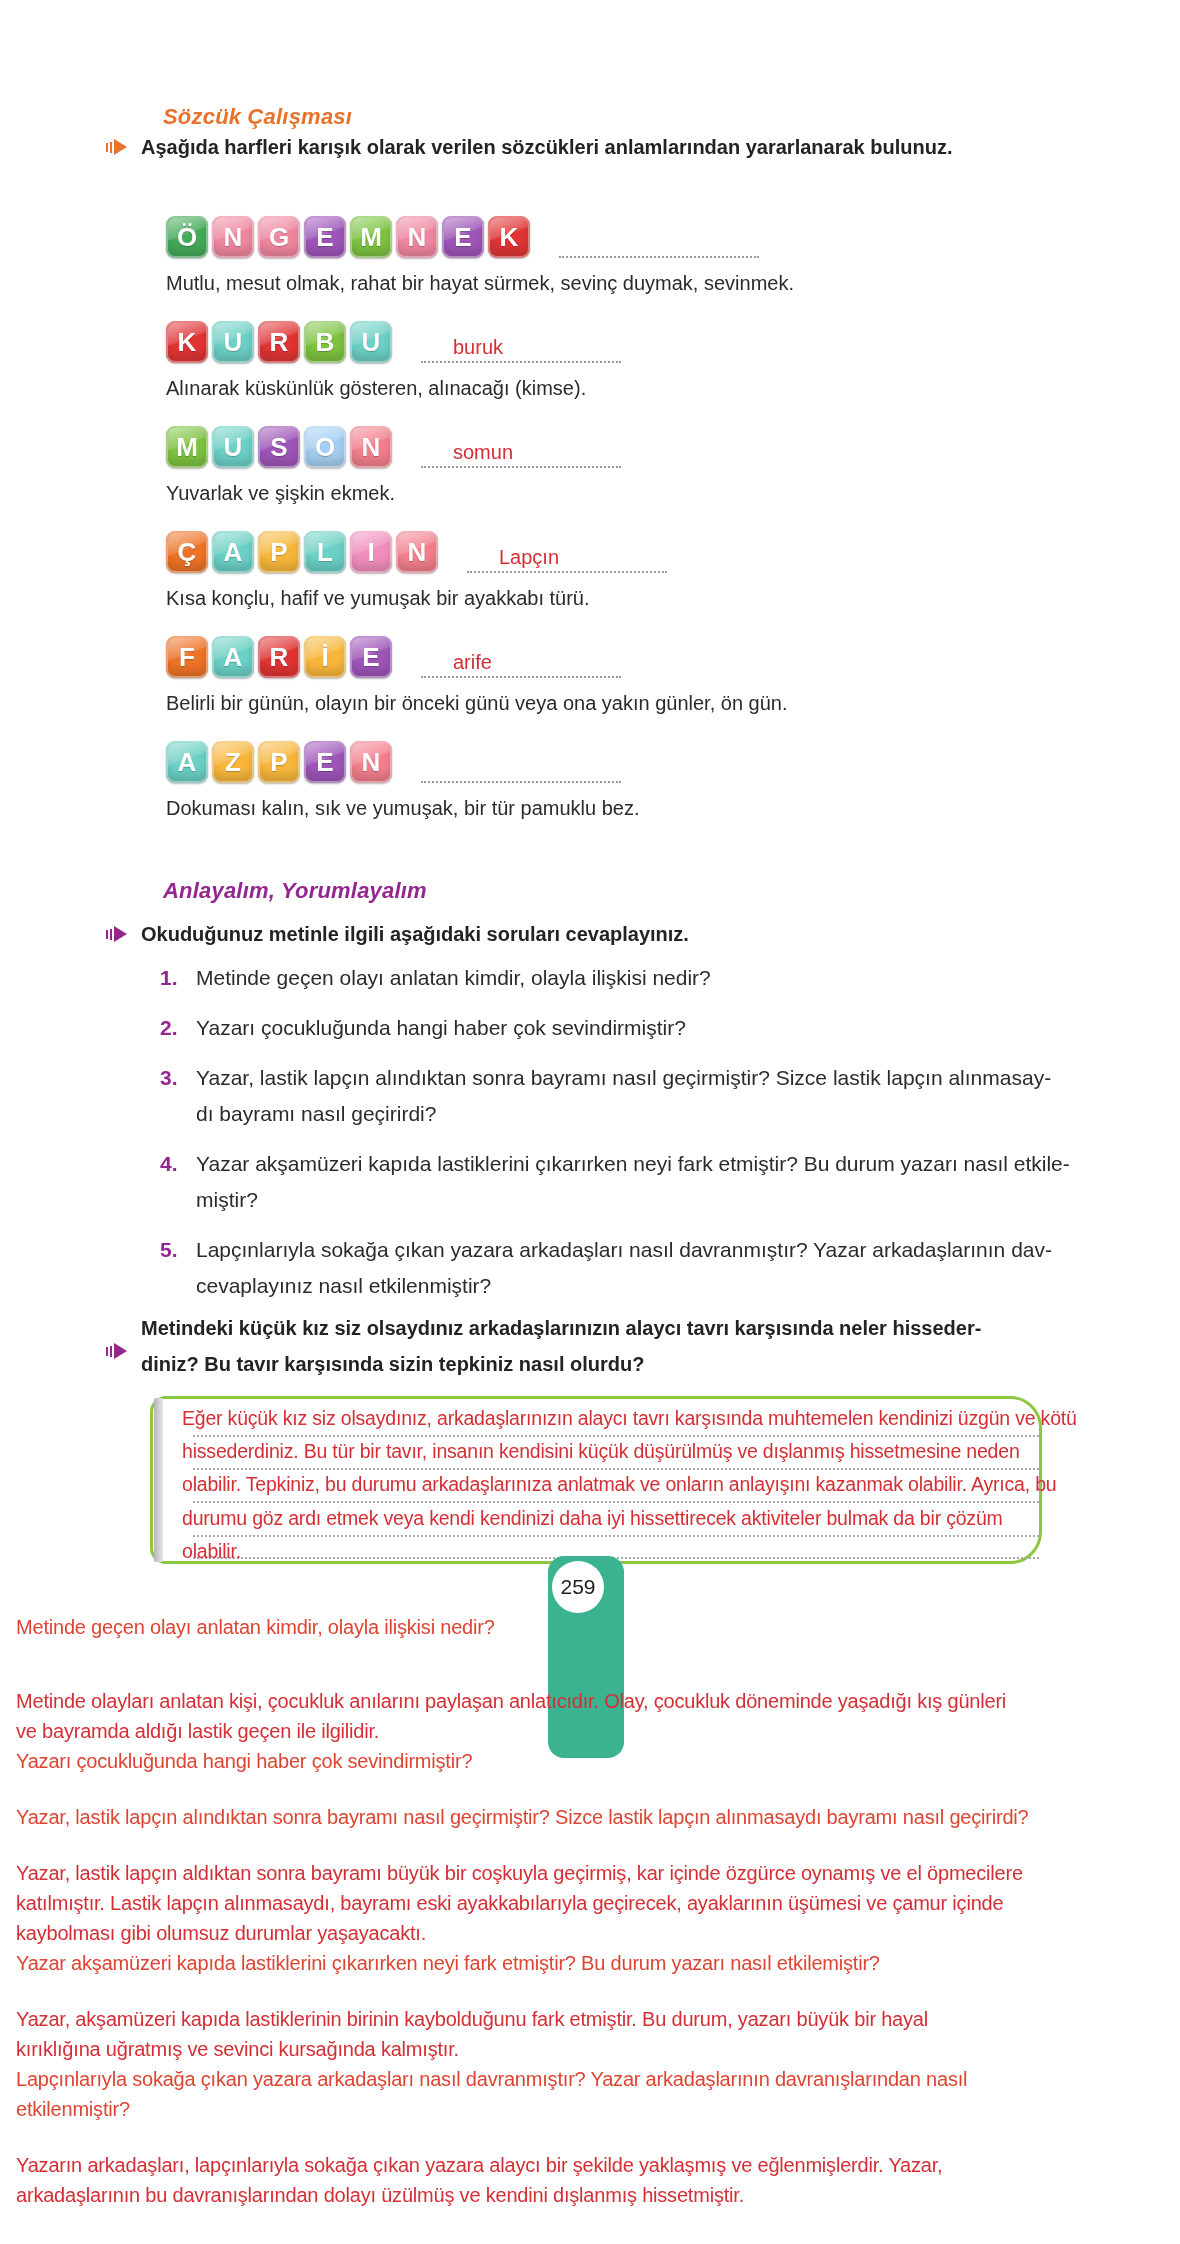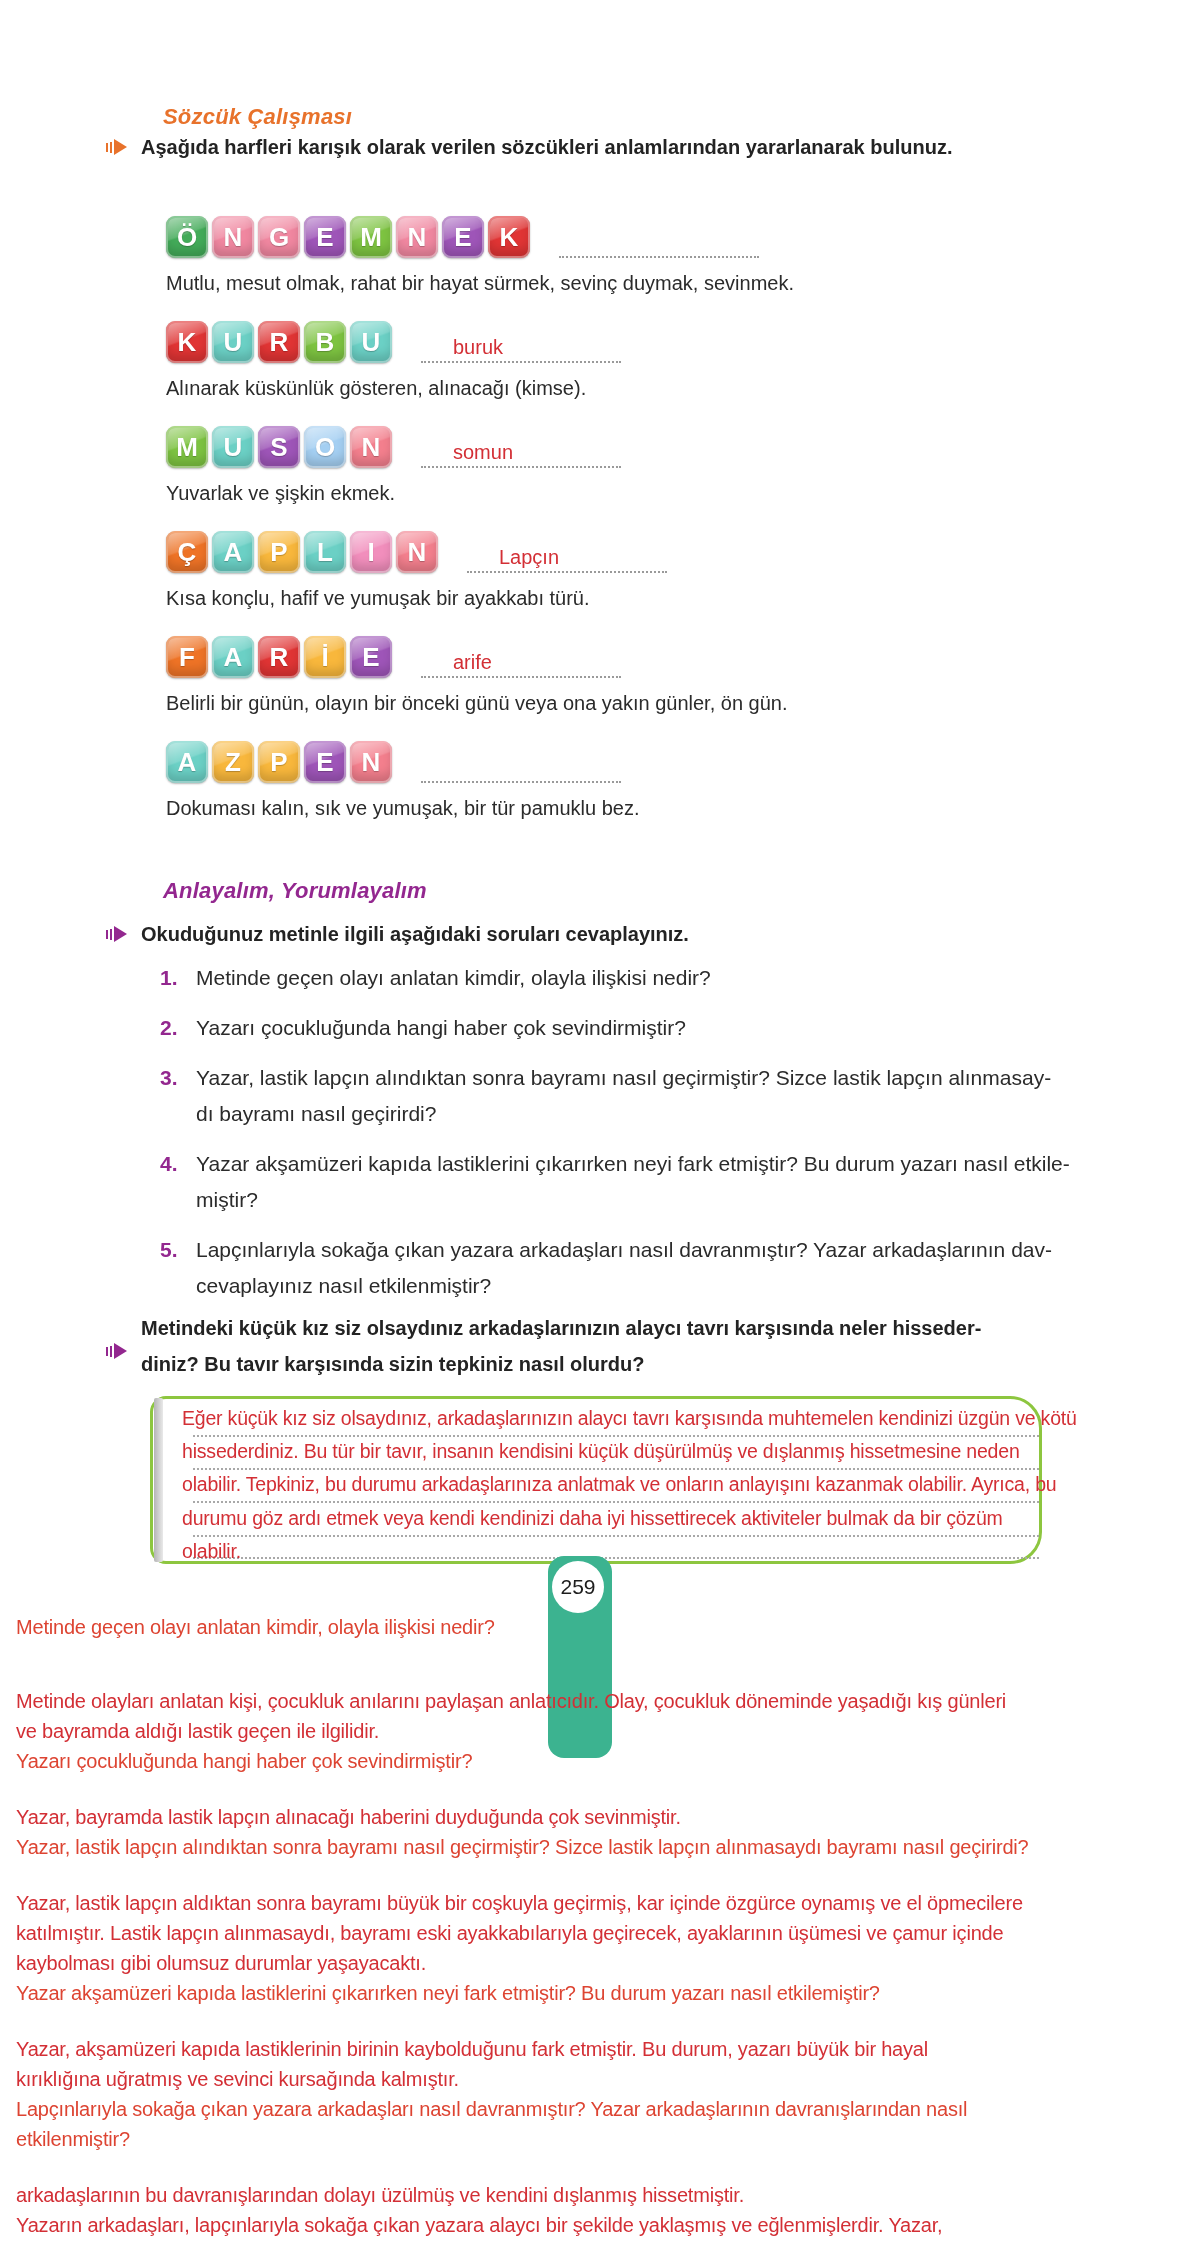--- a/index.html
+++ b/index.html
@@ -70,21 +70,21 @@
   #answer-box { position:absolute; left:150px; top:1396px; width:892px; height:168px;
     border:3px solid var(--c-box_border_green); border-radius:16px 32px 32px 16px;
     background:transparent; }
   .box-dotted { position:absolute; left:40px; width:846px; height:0; border-top:2px dotted #a8a8a8; }
   #grey-bar { position:absolute; left:154px; top:1398px; width:9px; height:164px;
     background:linear-gradient(90deg,#b5b5b5,#e9e9e9); border-radius:2px; z-index:2; }
   #box-text { position:absolute; left:182px; top:1402px; width:1000px; z-index:1; }
   #box-text > div { font-size:19.5px; letter-spacing:-0.2px; color:var(--c-answer_red);
     line-height:33.2px; white-space:nowrap; }
   
-  #page-badge { position:absolute; left:548px; top:1556px; width:64px; height:202px;
+  #page-badge { position:absolute; left:548px; top:1556px; width:76px; height:202px;
     background:var(--c-badge_teal); border-radius:16px; z-index:1; }
   #page-badge .circle { position:absolute; left:4px; top:5px; width:52px; height:52px;
     border-radius:50%; background:#ffffff; display:flex; align-items:center; justify-content:center; }
   #page-badge .circle span { font-size:21px; color:#1d1d1d; }
   
   #qa-section { position:absolute; left:0; top:1612px; width:1180px; padding-left:16px; z-index:2; }
   .qa-block > div { font-size:20px; line-height:30px; letter-spacing:-0.2px; white-space:nowrap; }
   .qa-q { color:var(--c-qa_question_red); margin-bottom:26px; }
   .qa-q:first-child { margin-bottom:44px; }
   .qa-a { color:var(--c-answer_red); margin-bottom:0; }
@@ -345,39 +345,36 @@
     <div class="qa-block qa-q">
       <div>Metinde geçen olayı anlatan kimdir, olayla ilişkisi nedir?</div>
     </div>
     <div class="qa-block qa-a">
       <div>Metinde olayları anlatan kişi, çocukluk anılarını paylaşan anlatıcıdır. Olay, çocukluk döneminde yaşadığı kış günleri</div>
       <div>ve bayramda aldığı lastik geçen ile ilgilidir.</div>
     </div>
     <div class="qa-block qa-q">
       <div>Yazarı çocukluğunda hangi haber çok sevindirmiştir?</div>
     </div>
-    <div class="qa-block qa-a">
-      <div>Yazar, bayramda lastik lapçın alınacağı haberini duyduğunda çok sevinmiştir.</div>
-    </div>
     <div class="qa-block qa-q">
       <div>Yazar, lastik lapçın alındıktan sonra bayramı nasıl geçirmiştir? Sizce lastik lapçın alınmasaydı bayramı nasıl geçirirdi?</div>
     </div>
     <div class="qa-block qa-a">
       <div>Yazar, lastik lapçın aldıktan sonra bayramı büyük bir coşkuyla geçirmiş, kar içinde özgürce oynamış ve el öpmecilere</div>
       <div>katılmıştır. Lastik lapçın alınmasaydı, bayramı eski ayakkabılarıyla geçirecek, ayaklarının üşümesi ve çamur içinde</div>
       <div>kaybolması gibi olumsuz durumlar yaşayacaktı.</div>
     </div>
     <div class="qa-block qa-q">
       <div>Yazar akşamüzeri kapıda lastiklerini çıkarırken neyi fark etmiştir? Bu durum yazarı nasıl etkilemiştir?</div>
     </div>
     <div class="qa-block qa-a">
       <div>Yazar, akşamüzeri kapıda lastiklerinin birinin kaybolduğunu fark etmiştir. Bu durum, yazarı büyük bir hayal</div>
       <div>kırıklığına uğratmış ve sevinci kursağında kalmıştır.</div>
     </div>
     <div class="qa-block qa-q">
       <div>Lapçınlarıyla sokağa çıkan yazara arkadaşları nasıl davranmıştır? Yazar arkadaşlarının davranışlarından nasıl</div>
       <div>etkilenmiştir?</div>
     </div>
     <div class="qa-block qa-a">
+      <div>Yazarın arkadaşları, lapçınlarıyla sokağa çıkan yazara alaycı bir şekilde yaklaşmış ve eğlenmişlerdir. Yazar,</div>
       <div>arkadaşlarının bu davranışlarından dolayı üzülmüş ve kendini dışlanmış hissetmiştir.</div>
-      <div>Yazarın arkadaşları, lapçınlarıyla sokağa çıkan yazara alaycı bir şekilde yaklaşmış ve eğlenmişlerdir. Yazar,</div>
     </div>
   </div>
 
 </body></html>

